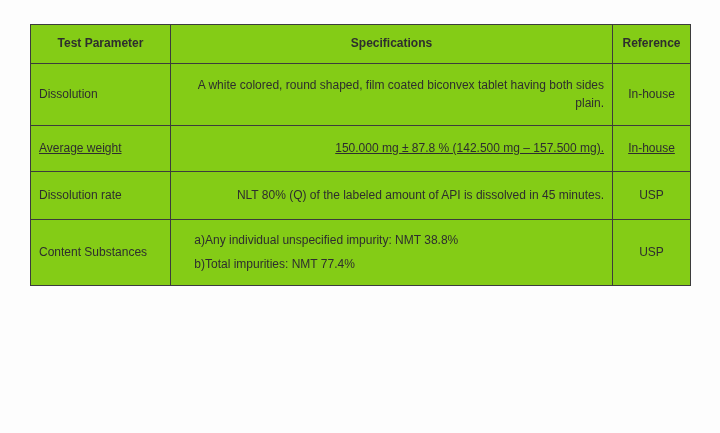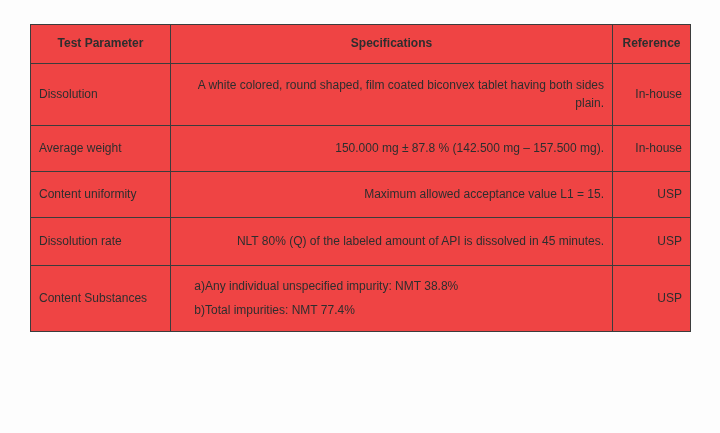--- a/index.html
+++ b/index.html
@@ -29,42 +29,42 @@
     table-layout: fixed;
     font-size: 12px;
     color: #2e2e2e;
   }
   table.spec-table th,
   table.spec-table td {
     border: 1.6px solid #3c3c3c;
     vertical-align: middle;
     padding: 4px 8px;
     line-height: 1.45;
-    background: #ef4444;
+    background: #84cc16;
     overflow: hidden;
   }
   col.c-param { width: 140px; }
   col.c-spec  { width: 442px; }
   col.c-ref   { width: 78px; }
 
   thead th {
     font-weight: bold;
     text-align: center;
     height: 30px;
     font-size: 12px;
   }
   td.param-cell { text-align: left; padding-left: 9px; }
   td.spec-cell  { text-align: right; padding-left: 10px; padding-right: 6px; }
   td.spec-cell.justify { text-align: justify; }
-  td.ref-cell   { text-align: right; }
+  td.ref-cell   { text-align: center; }
 
   
   tr.row-0 td { height: 53px; }
   tr.row-1 td { height: 47px; }
-  tr.row-2 td { height: 37px; }
+  tr.row-2 td { height: 37px; text-decoration: underline; }
   tr.row-3 td { height: 37px; }
   tr.row-4 td { height: 39px; }
   tr.row-5 td { height: 38px; }
   tr.row-6 td { height: 57px; }
 
   .spec-list {
     display: flex;
     flex-direction: column;
     gap: 7px;
   }
@@ -97,25 +97,20 @@
       <tr class="row-0">
         <td class="param-cell">Dissolution</td>
         <td class="spec-cell">A white colored, round shaped, film coated biconvex tablet having both sides plain.</td>
         <td class="ref-cell">In-house</td>
       </tr>
       <tr class="row-2">
         <td class="param-cell">Average weight</td>
         <td class="spec-cell">150.000 mg  ± 87.8 % (142.500 mg – 157.500 mg).</td>
         <td class="ref-cell">In-house</td>
       </tr>
-      <tr class="row-3">
-        <td class="param-cell">Content uniformity</td>
-        <td class="spec-cell">Maximum allowed acceptance value L1 = 15.</td>
-        <td class="ref-cell">USP</td>
-      </tr>
       <tr class="row-4">
         <td class="param-cell">Dissolution rate</td>
         <td class="spec-cell">NLT 80% (Q) of the labeled amount of API is dissolved in 45 minutes.</td>
         <td class="ref-cell">USP</td>
       </tr>
       <tr class="row-6">
         <td class="param-cell">Content Substances</td>
         <td class="spec-cell">
           <div class="spec-list">
             <div class="spec-list-line">

